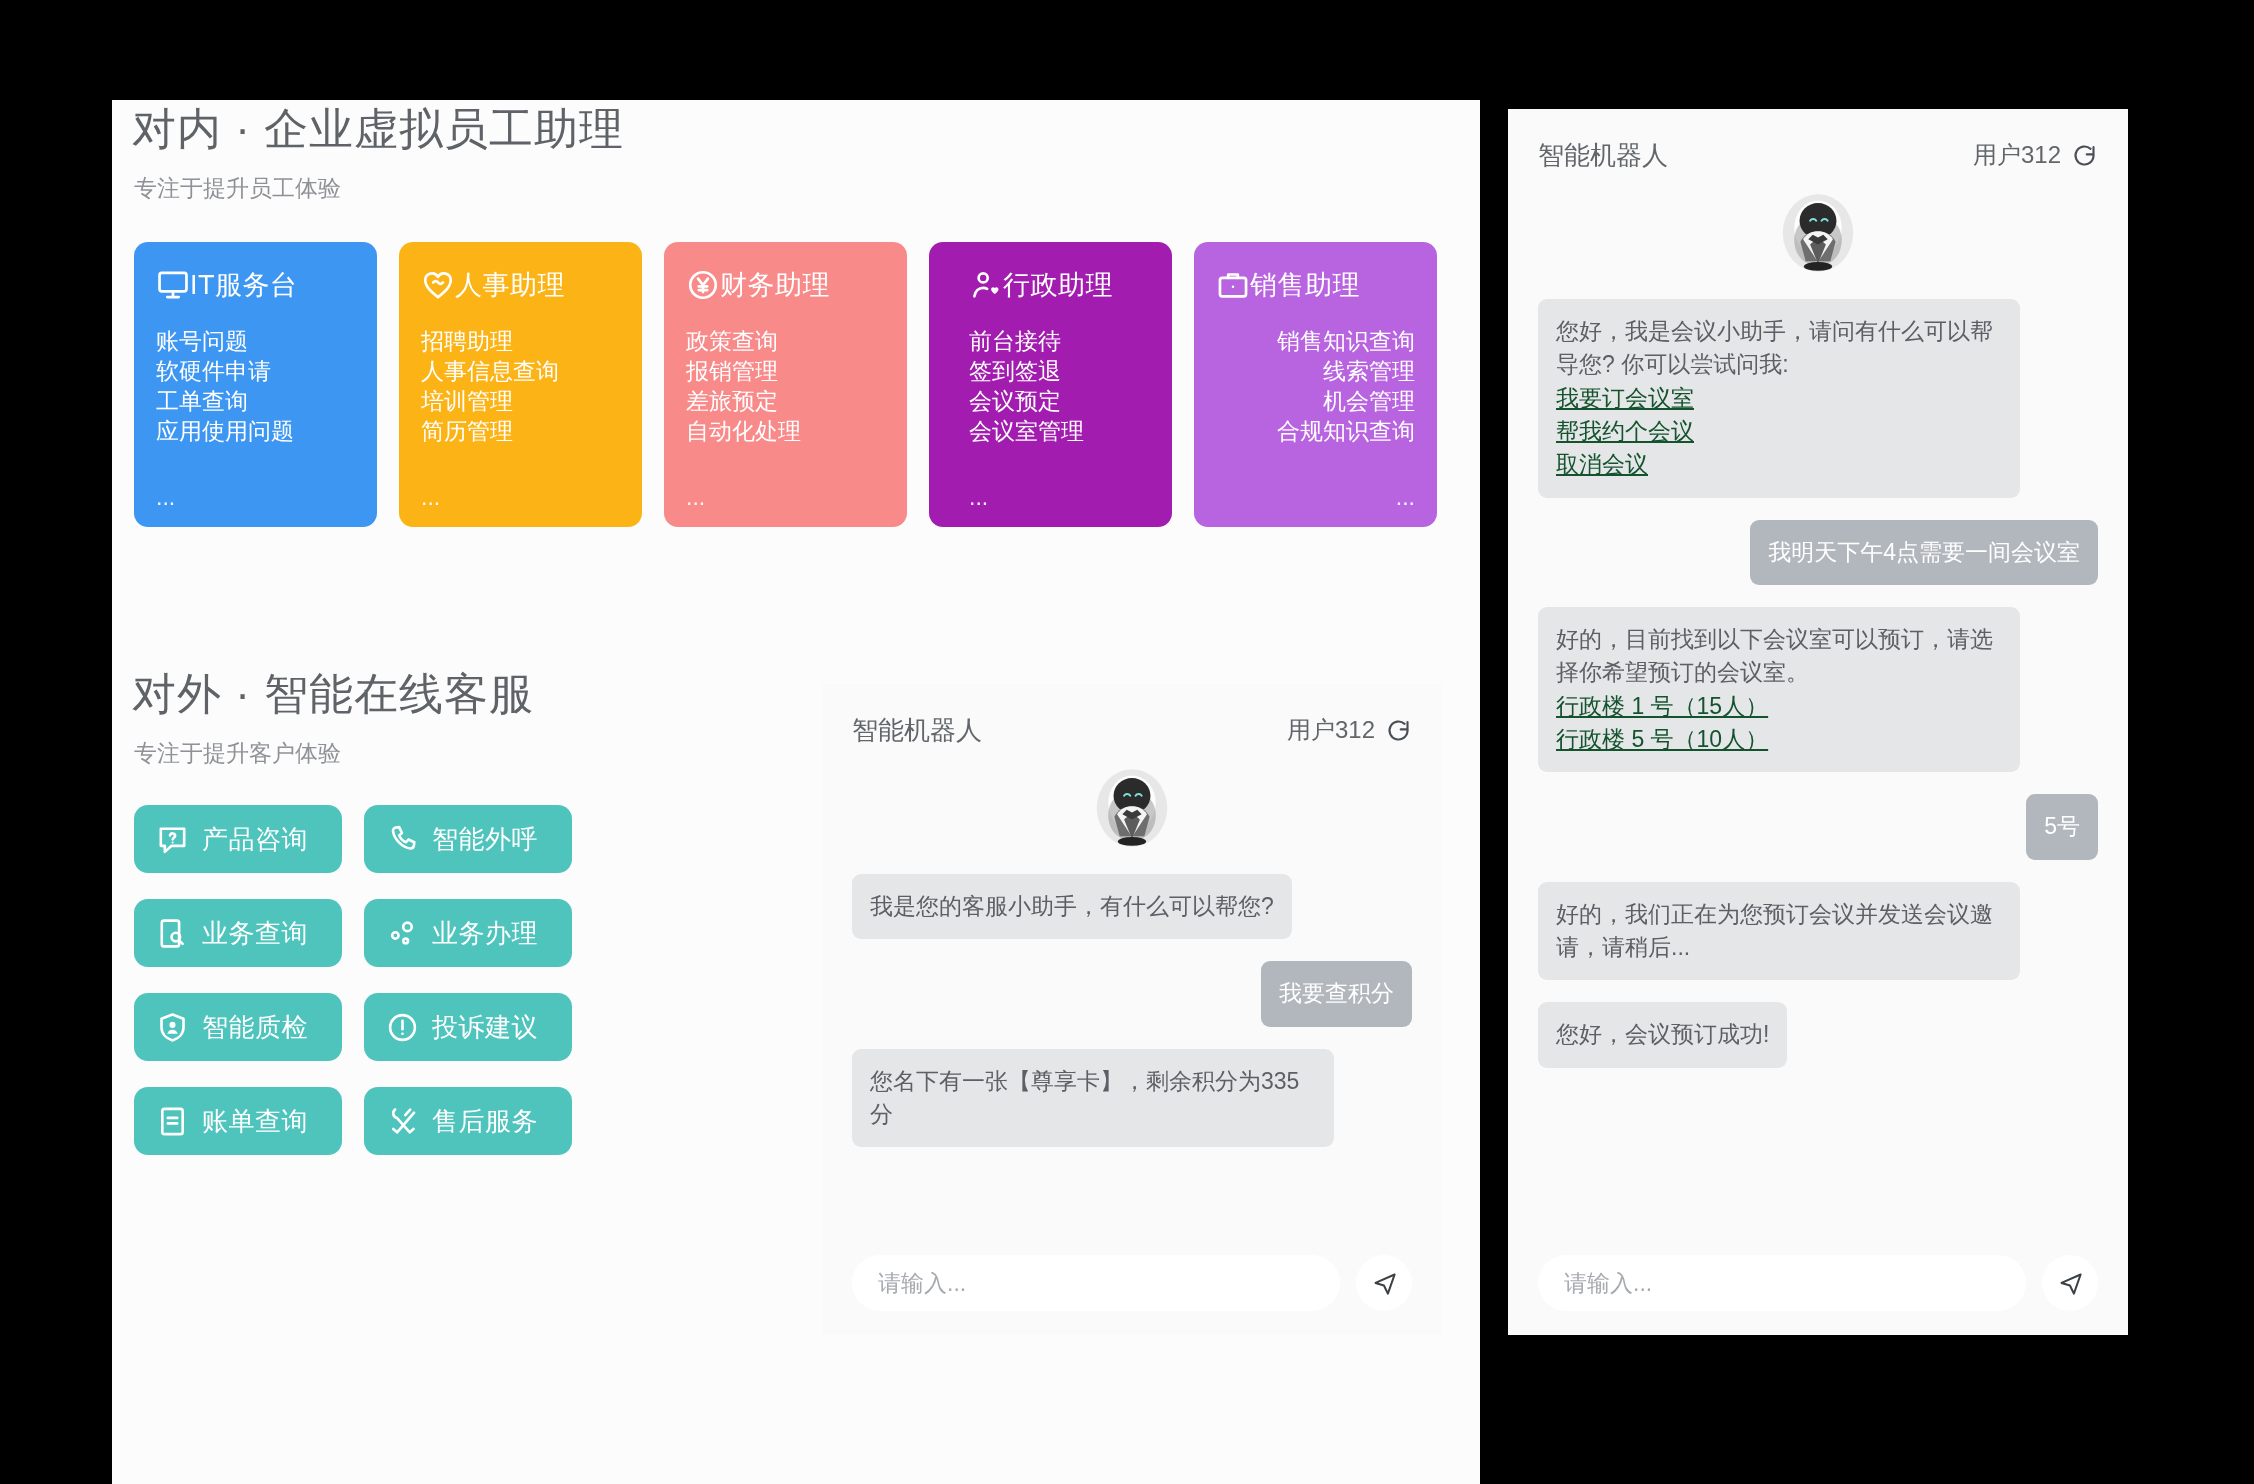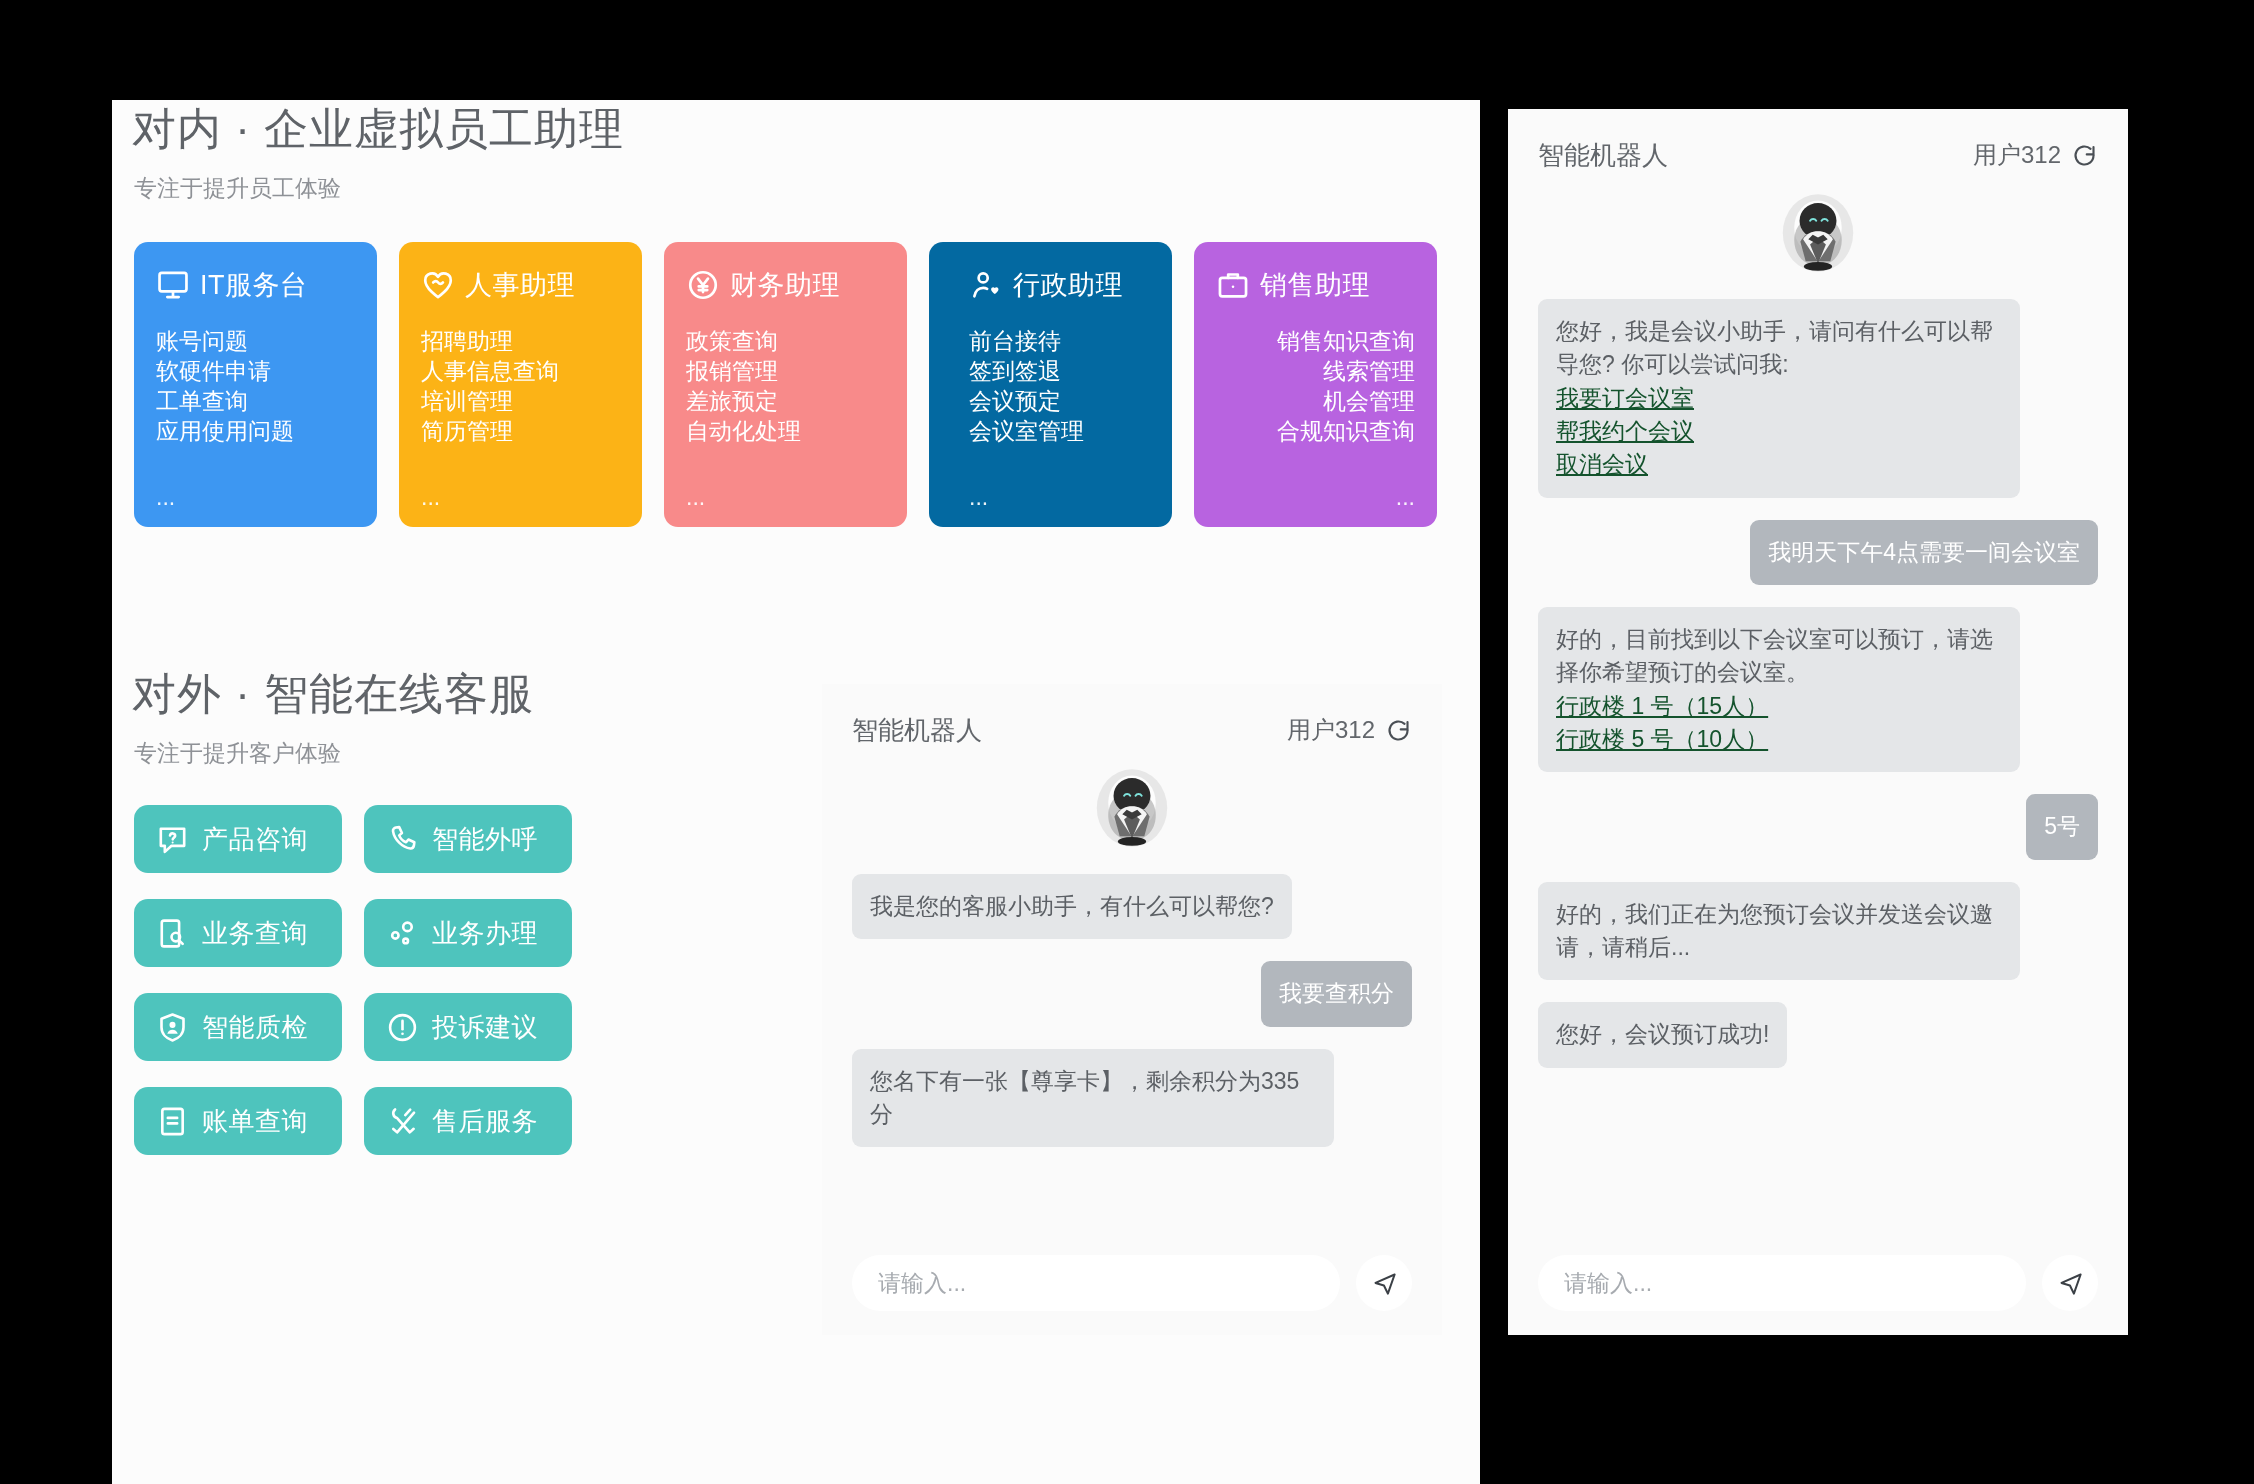--- a/index.html
+++ b/index.html
@@ -29,21 +29,21 @@
     font-size: 23px; color: #8e9196; padding-left: 22px; margin-top: 14px;
   }
 
   
   .cards { display: flex; gap: 22px; padding-left: 22px; margin-top: 38px; }
   .card {
     width: 243px; height: 285px; border-radius: 14px;
     padding: 20px 22px 14px 22px; color: #fff;
     display: flex; flex-direction: column;
   }
-  .card-head { display: flex; align-items: center; gap: 10px; height: 46px; }
+  .card-head { display: flex; align-items: center; height: 46px; }
   .card-head .ttl { font-size: 27px; font-weight: 400; letter-spacing: .5px; }
   .card-ico { width: 34px; height: 34px; flex: 0 0 34px; }
   .card-ico svg { width: 34px; height: 34px; display: block; }
   .card-list { margin-top: 20px; display: flex; flex-direction: column; gap: 4px; }
   .card-list li { list-style: none; font-size: 23px; line-height: 1.13; }
   .card-dots { margin-top: auto; font-size: 23px; line-height: 1; opacity: .92; padding-bottom: 4px; }
 
   
   .tgrid {
     display: grid; grid-template-columns: 208px 208px; gap: 26px 22px;
@@ -168,21 +168,21 @@
               <span class="ttl">财务助理</span>
             </div>
             <ul class="card-list">
               <li>政策查询</li>
               <li>报销管理</li>
               <li>差旅预定</li>
               <li>自动化处理</li>
             </ul>
             <div class="card-dots">...</div>
           </div>
-          <div class="card" style="background: #0369a1; padding-left: 40px;">
+          <div class="card" style="background: #a21caf; padding-left: 40px;">
             <div class="card-head">
               <span class="card-ico">
                 <svg viewBox="0 0 24 24" fill="none" stroke="#fff" stroke-width="1.9" stroke-linecap="round" stroke-linejoin="round">
                   <circle cx="10" cy="7" r="3.2"></circle>
                   <path d="M3.8 20c.6-3.8 3.2-6 6.2-6 1 0 2 .2 2.8.7"></path>
                   <path d="M18.2 14.2c.8-1.1 2.6-.6 2.6.9 0 1.3-1.7 2.5-2.6 3.3-.9-.8-2.6-2-2.6-3.3 0-1.5 1.8-2 2.6-.9z" fill="#fff" stroke="none"></path>
                 </svg>
               </span>
               <span class="ttl">行政助理</span>
             </div>

